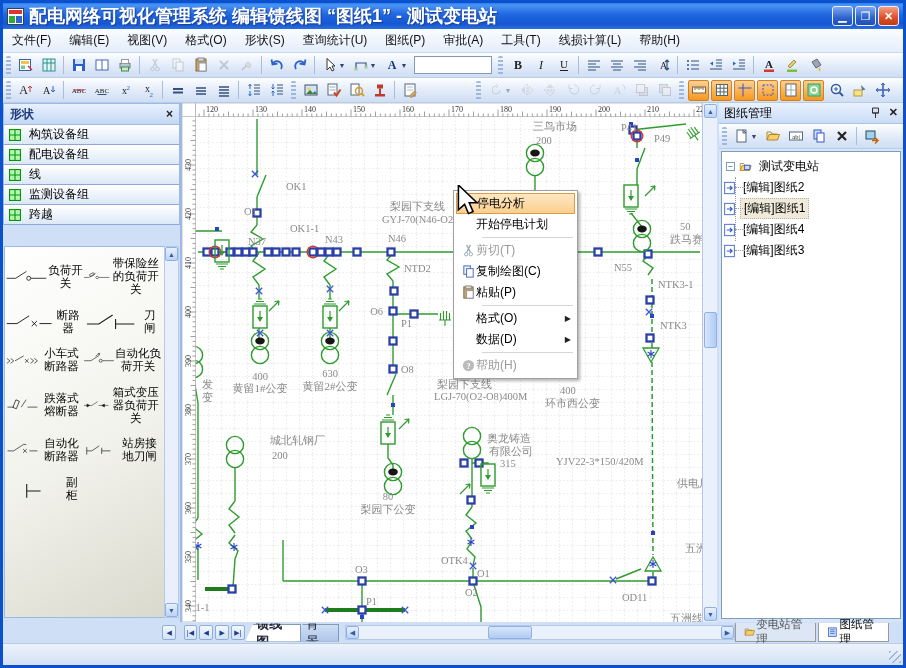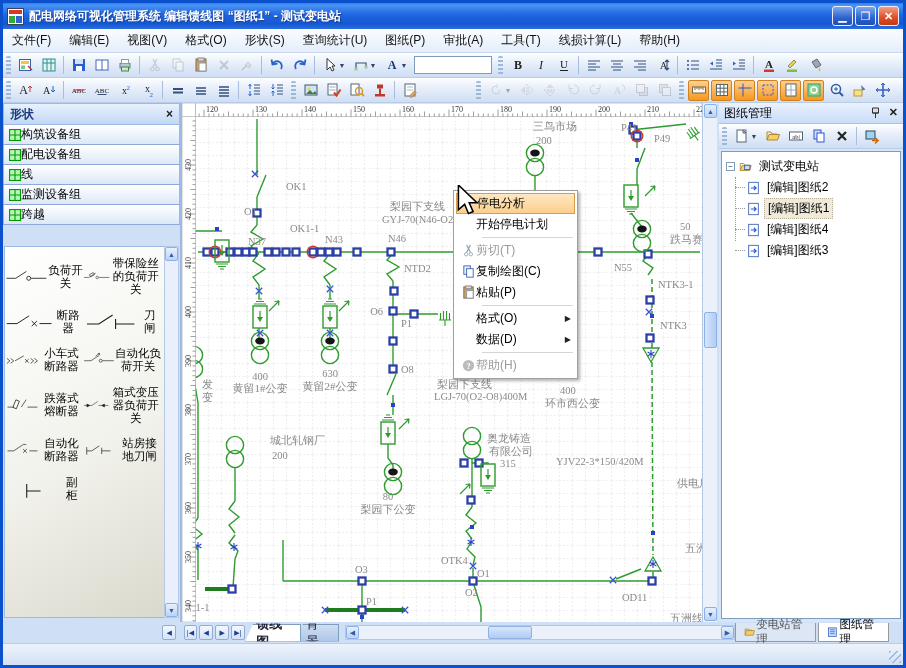--- a/index.html
+++ b/index.html
@@ -4,21 +4,21 @@
 <style>
   html,body{margin:0;padding:0;background:#888;}
   *{box-sizing:border-box;}
   #win{position:relative;width:906px;height:668px;border:3px solid #0b50cc;background:#D6E5FA;
        font-family:"Liberation Sans",sans-serif;overflow:hidden;}
   
   #titlebar{position:absolute;left:0;top:0;width:900px;height:26px;
     background:linear-gradient(180deg,#2a7cf0 0%,#4a94f5 8%,#1f66e0 45%,#1557d2 80%,#2a6fe0 100%);
     display:flex;align-items:center;color:#fff;}
   #titlebar .t-icon{width:17px;height:17px;margin:0 5px 0 4px;}
-  #titlebar .t-title{font-size:12px;font-weight:bold;text-shadow:1px 1px 1px #1a3f8f;flex:1;
+  #titlebar .t-title{font-size:18px;font-weight:bold;text-shadow:1px 1px 1px #1a3f8f;flex:1;
     white-space:nowrap;overflow:hidden;}
   .t-btns{display:flex;gap:2px;margin-right:4px;}
   .t-btn{width:21px;height:20px;border-radius:3px;border:1px solid #eef;color:#fff;font-size:11px;
     display:flex;align-items:center;justify-content:center;
     background:linear-gradient(180deg,#7fa8ef,#2e63cc 60%,#1e4fb4);}
   .t-btn.close{background:linear-gradient(180deg,#f59e83,#dd4e26 60%,#c23a12);font-weight:bold;}
   
   #menubar{position:absolute;left:0;top:26px;width:900px;height:24px;background:linear-gradient(180deg,#fbfdff,#e4edfa);
     display:flex;align-items:center;font-size:12px;color:#111;border-bottom:1px solid #c9d8ef;}
   .menu-item{padding:4px 9px;cursor:default;}
@@ -34,21 +34,21 @@
   .tbtn.dis{opacity:.42;filter:grayscale(.8);}
   .tbtn.on{background:linear-gradient(180deg,#fdd092,#f9a940 70%,#f6981f);border:1px solid #d2811f;}
   .caret{font-size:7px;color:#33466e;margin-left:1px;}
   .tb-input{height:18px;width:78px;border:1px solid #7f9db9;background:#fff;margin:0 3px;font-size:11px;padding:0 3px;}
   .tb-gap{height:1px;}
   
   #shapes{position:absolute;left:0;top:100px;width:179px;height:519px;background:#cfe0f6;border-right:2px solid #9db9e4;}
   #shapes-hd{height:22px;background:linear-gradient(180deg,#e8f1fe,#c3d8f5);border:1px solid #9db9e4;
     display:flex;align-items:center;padding:0 6px;font-size:12px;font-weight:bold;color:#1e3c78;}
   #shapes-hd .x{margin-left:auto;color:#222;font-size:12px;font-weight:bold;}
-  .sgroup{height:20px;display:flex;align-items:center;gap:0;padding:0 5px;font-size:12px;color:#000;
+  .sgroup{height:20px;display:flex;align-items:center;gap:8px;padding:0 5px;font-size:12px;color:#000;
     background:linear-gradient(180deg,#ffffff,#dce8f8);border-bottom:1px solid #8fa8d8;border-left:1px solid #9db9e4;border-right:1px solid #9db9e4;}
   #shape-area{position:absolute;left:1px;top:143px;width:162px;height:372px;
     background:linear-gradient(150deg,#ffffff 0%,#f2f2ec 55%,#d9d9cd 100%);border:1px solid #9db9e4;
     display:grid;grid-template-columns:78px 78px;align-content:start;padding-top:8px;}
   .sitem{display:flex;align-items:center;margin-bottom:10px;}
   .sitem svg{width:56px;height:22px;}
   .sitem .slabel{font-size:11.5px;color:#000;text-align:center;line-height:1.15;margin-top:2px;}
   #shape-sb{position:absolute;right:1px;top:143px;width:15px;height:372px;background:#e9f0fb;border:1px solid #b5c8e6;}
   .sb-arrow{width:13px;height:14px;background:linear-gradient(180deg,#e6f0fd,#bcd3f5);border:1px solid #8cb0e8;border-radius:2px;
     color:#3a5a9c;font-size:7px;display:flex;align-items:center;justify-content:center;}
@@ -66,21 +66,21 @@
   #rightpanel{position:absolute;left:716px;top:100px;width:184px;height:519px;background:#d6e5fa;}
   #rp-hd{height:21px;display:flex;align-items:center;padding:0 5px;font-size:12px;color:#000;
     background:linear-gradient(180deg,#eaf2fe,#c9dcf7);border-bottom:1px solid #aac2e4;}
   #rp-hd .hicons{margin-left:auto;display:flex;gap:6px;font-size:11px;color:#222;}
   #rp-toolbar{height:25px;display:flex;align-items:center;background:linear-gradient(180deg,#fdfeff,#dfe9f8 60%,#cfdef4);
     border-bottom:1px solid #b9cbe6;}
   #tree{position:absolute;left:2px;top:48px;width:180px;height:468px;background:#fff;border:1px solid #7f9db9;
     font-size:12px;color:#000;padding-top:4px;overflow:hidden;}
   .trow{display:flex;align-items:center;height:21px;gap:3px;white-space:nowrap;}
   .trow .pm{width:9px;height:9px;border:1px solid #7f9db9;background:#fff;font-size:8px;line-height:7px;text-align:center;color:#333;margin-left:4px;}
-  .trow.child{padding-left:24px;position:relative;}
+  .trow.child{position:relative;}
   .trow.child::before{content:"";position:absolute;left:13px;top:10px;width:10px;border-top:1px dotted #999;}
   .tvline{position:absolute;left:13px;top:25px;height:64px;border-left:1px dotted #999;}
   .trow .lbl{padding:1px 3px;}
   .trow.sel .lbl{background:#efeada;border:1px dotted #b8b09a;}
   .ticon{width:15px;height:14px;}
   
   #ctxmenu{position:absolute;left:450px;top:187px;width:125px;background:#fff;border:1px solid #a0a0a0;
     box-shadow:2px 2px 3px rgba(0,0,0,.3);font-size:12px;color:#000;padding:2px;z-index:50;}
   .citem{position:relative;height:21px;display:flex;align-items:center;padding-left:20px;padding-right:4px;}
   .citem.hl{background:linear-gradient(180deg,#fee7c2,#fbcf8e);border:1px solid #d99d45;height:21px;}

